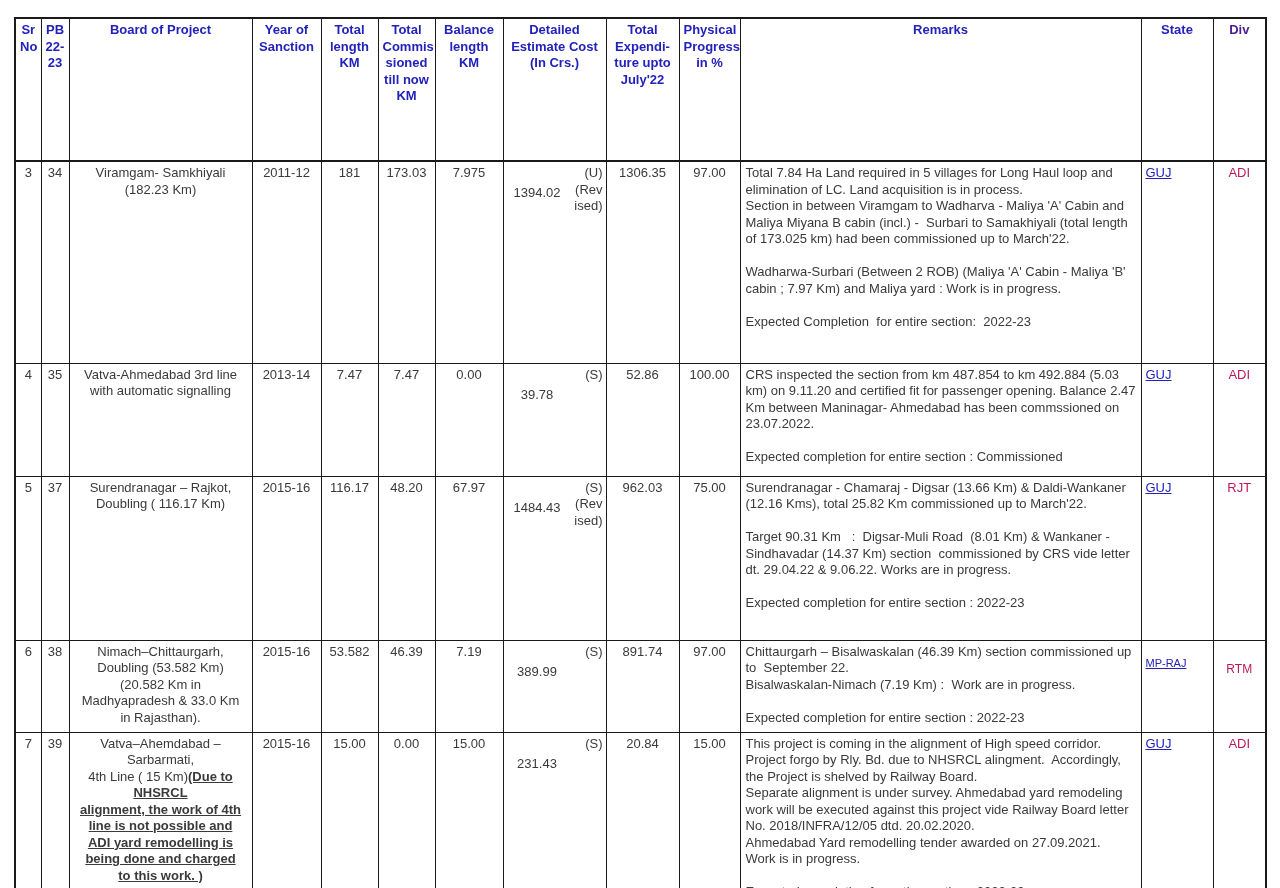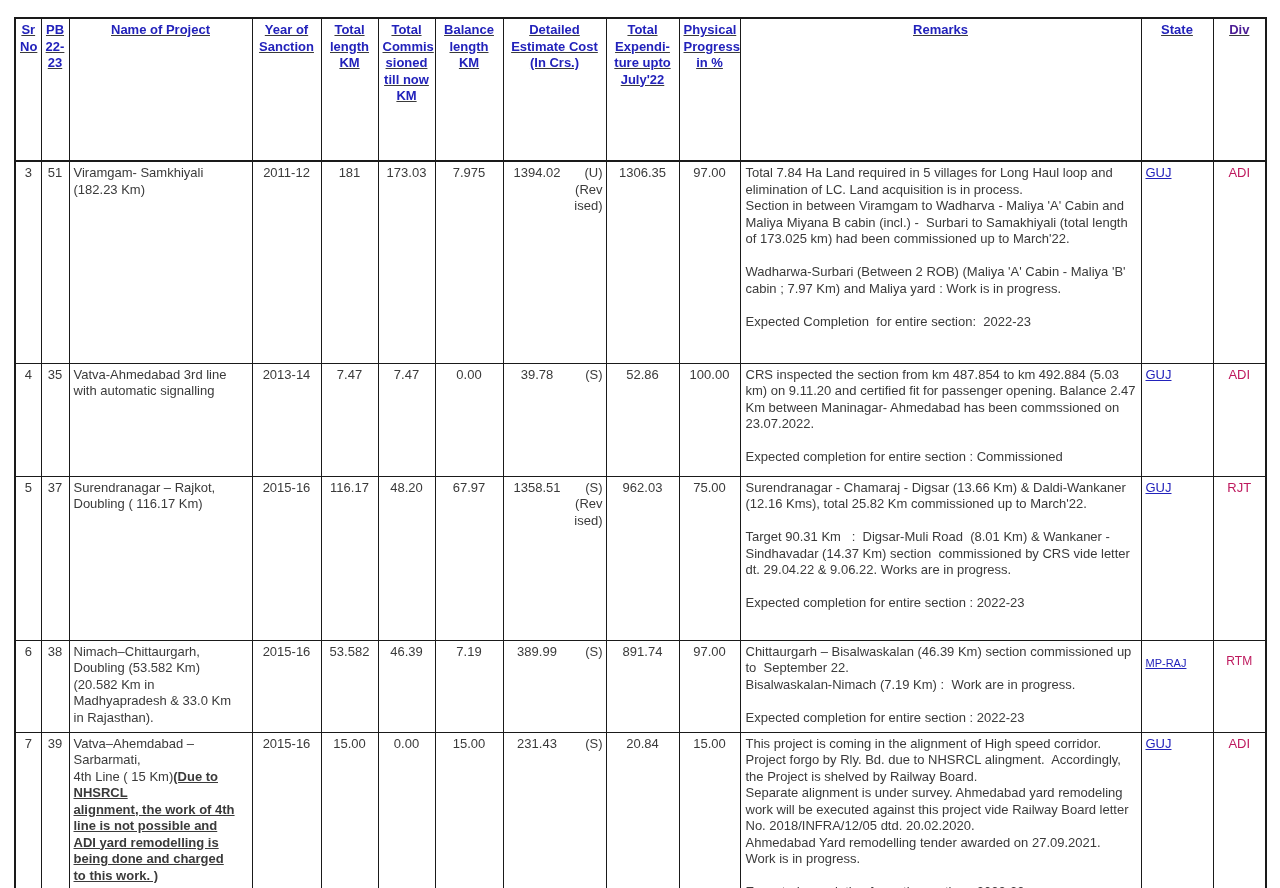--- a/index.html
+++ b/index.html
@@ -24,46 +24,46 @@
     border:2px solid var(--border-color);
   }
   th,td{
     border:1px solid var(--border-color);
     vertical-align:top;
     padding:3px 4px;
     font-size:13px;
     line-height:16.5px;
     overflow:hidden;
   }
-  thead tr{height:143px;text-decoration:underline;}
+  thead tr{height:143px;}
   thead th{
     font-weight:bold;
     color:var(--header-color);
     text-align:center;
     white-space:pre-line;
     border-bottom:2px solid var(--border-color);
   }
   thead th.black{color:#4c1d95;}
   tbody tr:nth-child(1){height:202px;}
   tbody tr:nth-child(2){height:113px;}
   tbody tr:nth-child(3){height:164px;}
   tbody tr:nth-child(4){height:92px;}
   tbody tr:nth-child(5){height:176px;}
   td.c{text-align:center;}
-  td.cell-name{white-space:pre-line;}
+  td.cell-name{white-space:pre-line;text-align:center;}
   .name-bold{font-weight:bold;white-space:pre-line;text-decoration:underline;}
   td.cell-remarks{white-space:pre-wrap;padding-left:5px;padding-right:3px;}
   td.cell-estimate{padding-left:4px;padding-right:3px;}
   .est-wrap{display:flex;align-items:flex-start;}
-  .est-val{flex:1 1 auto;text-align:center;}
+  .est-val{flex:1 1 auto;text-align:center;margin-top:20px;}
   .est-note{flex:0 0 36px;text-align:right;white-space:pre-line;}
   td.cell-state{text-align:left;color:var(--state-color);text-decoration:underline;}
   td.cell-div{text-align:center;color:#be185d;}
   tbody tr:nth-child(4) td.cell-state{font-size:11px;padding-top:14px;}
-  tbody tr:nth-child(4) td.cell-div{font-size:12px;padding-top:12px;}
+  tbody tr:nth-child(4) td.cell-div{font-size:12px;padding-top:20px;}
 </style>
 </head>
 <body>
 
 <table class="report">
   <colgroup>
     <col style="width:26px">
       <col style="width:28px">
       <col style="width:183px">
     <col style="width:69px">
@@ -77,21 +77,21 @@
       <col style="width:72px">
     <col style="width:53px">
   </colgroup>
   <thead>
     <tr>
       <th>Sr
 No</th>
       <th>PB
 22-
 23</th>
-      <th>Name of Project</th>
+      <th>Board of Project</th>
       <th>Year of
 Sanction</th>
       <th>Total
 length
 KM</th>
       <th>Total
 Commis
 sioned
 till now
 KM</th>
@@ -109,21 +109,21 @@
 Progress
 in %</th>
       <th>Remarks</th>
       <th>State</th>
       <th class="black">Div</th>
     </tr>
   </thead>
   <tbody>
       <tr>
     <td class="c cell-sr">3</td>
-    <td class="c cell-pb">51</td>
+    <td class="c cell-pb">34</td>
     <td class="cell-name"><span>Viramgam- Samkhiyali
 (182.23 Km)</span><span class="name-bold"></span></td>
     <td class="c cell-year">2011-12</td>
     <td class="c cell-total-length">181</td>
     <td class="c cell-commissioned">173.03</td>
     <td class="c cell-balance">7.975</td>
     <td class="cell-estimate">
       <div class="est-wrap">
         <span class="est-val">1394.02</span>
         <span class="est-note">(U)
@@ -169,21 +169,21 @@
     <td class="c cell-sr">5</td>
     <td class="c cell-pb">37</td>
     <td class="cell-name"><span>Surendranagar – Rajkot,
 Doubling  ( 116.17 Km)</span><span class="name-bold"></span></td>
     <td class="c cell-year">2015-16</td>
     <td class="c cell-total-length">116.17</td>
     <td class="c cell-commissioned">48.20</td>
     <td class="c cell-balance">67.97</td>
     <td class="cell-estimate">
       <div class="est-wrap">
-        <span class="est-val">1358.51</span>
+        <span class="est-val">1484.43</span>
         <span class="est-note">(S)
 (Rev
 ised)</span>
       </div>
     </td>
     <td class="c cell-expenditure">962.03</td>
     <td class="c cell-progress">75.00</td>
     <td class="cell-remarks">Surendranagar - Chamaraj - Digsar (13.66 Km) &amp; Daldi-Wankaner (12.16 Kms), total 25.82 Km commissioned up to March'22.
 
 Target 90.31 Km   :  Digsar-Muli Road  (8.01 Km) &amp; Wankaner - Sindhavadar (14.37 Km) section  commissioned by CRS vide letter dt. 29.04.22 &amp; 9.06.22. Works are in progress.

